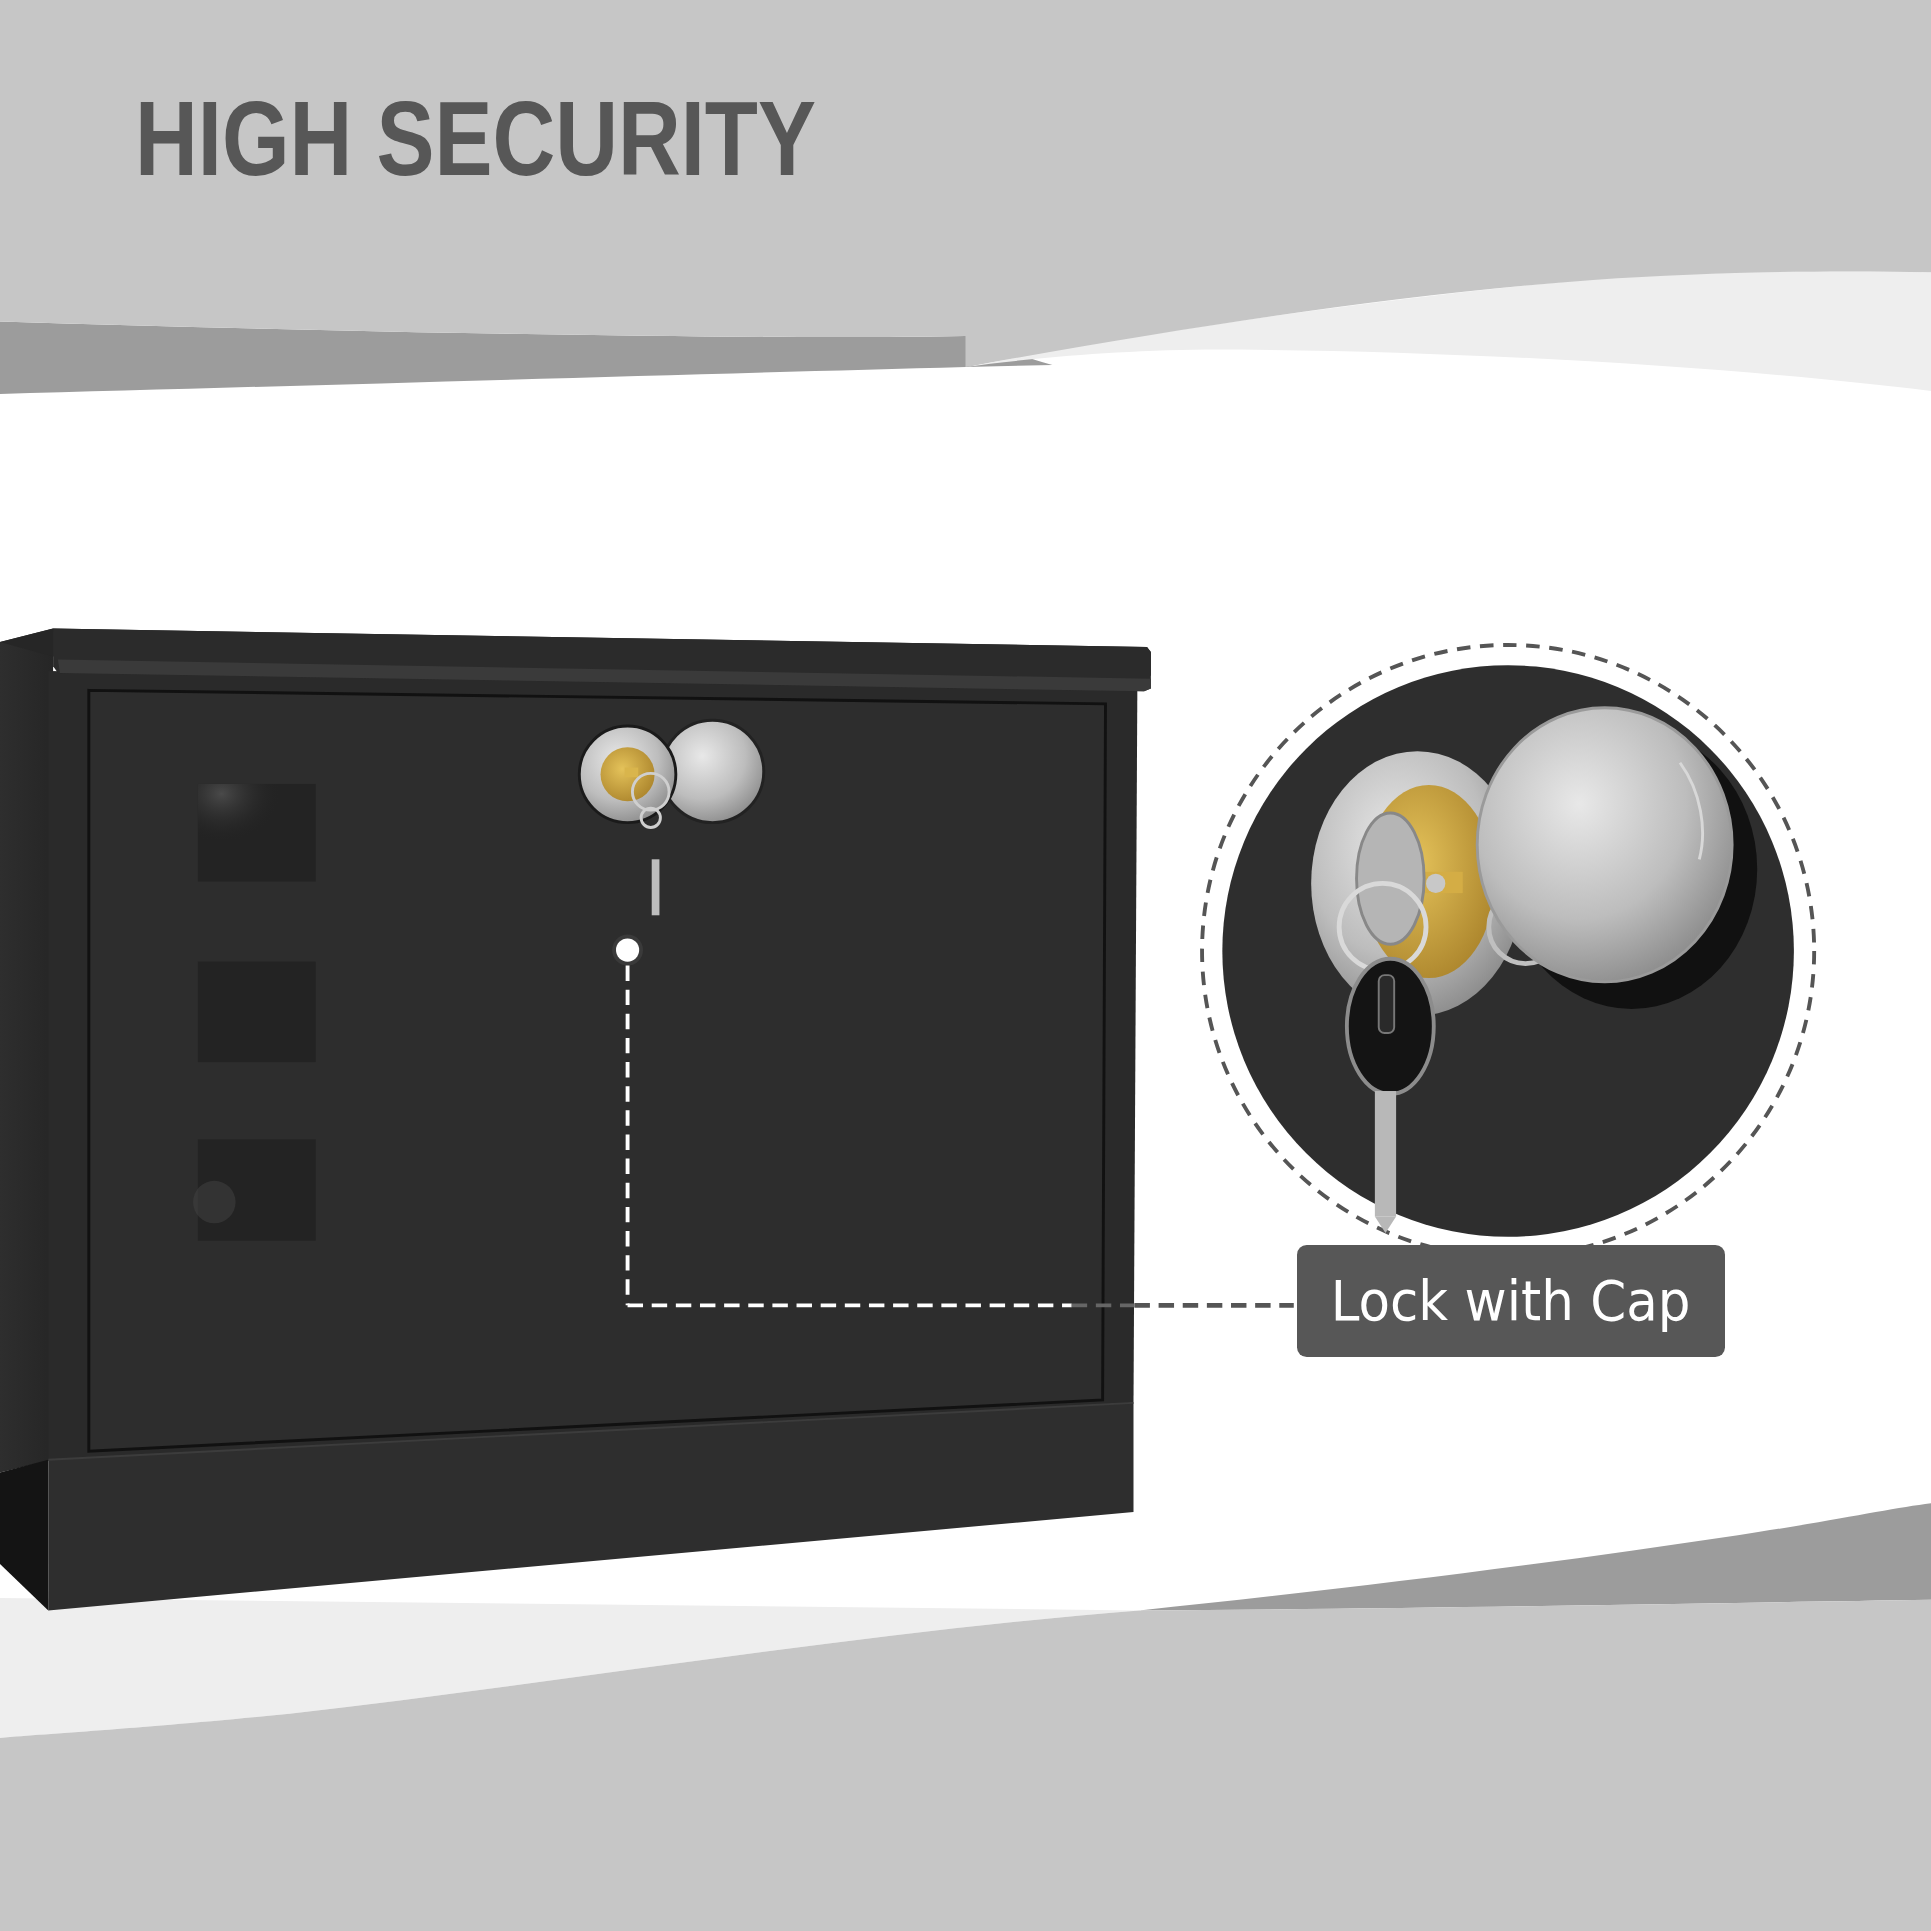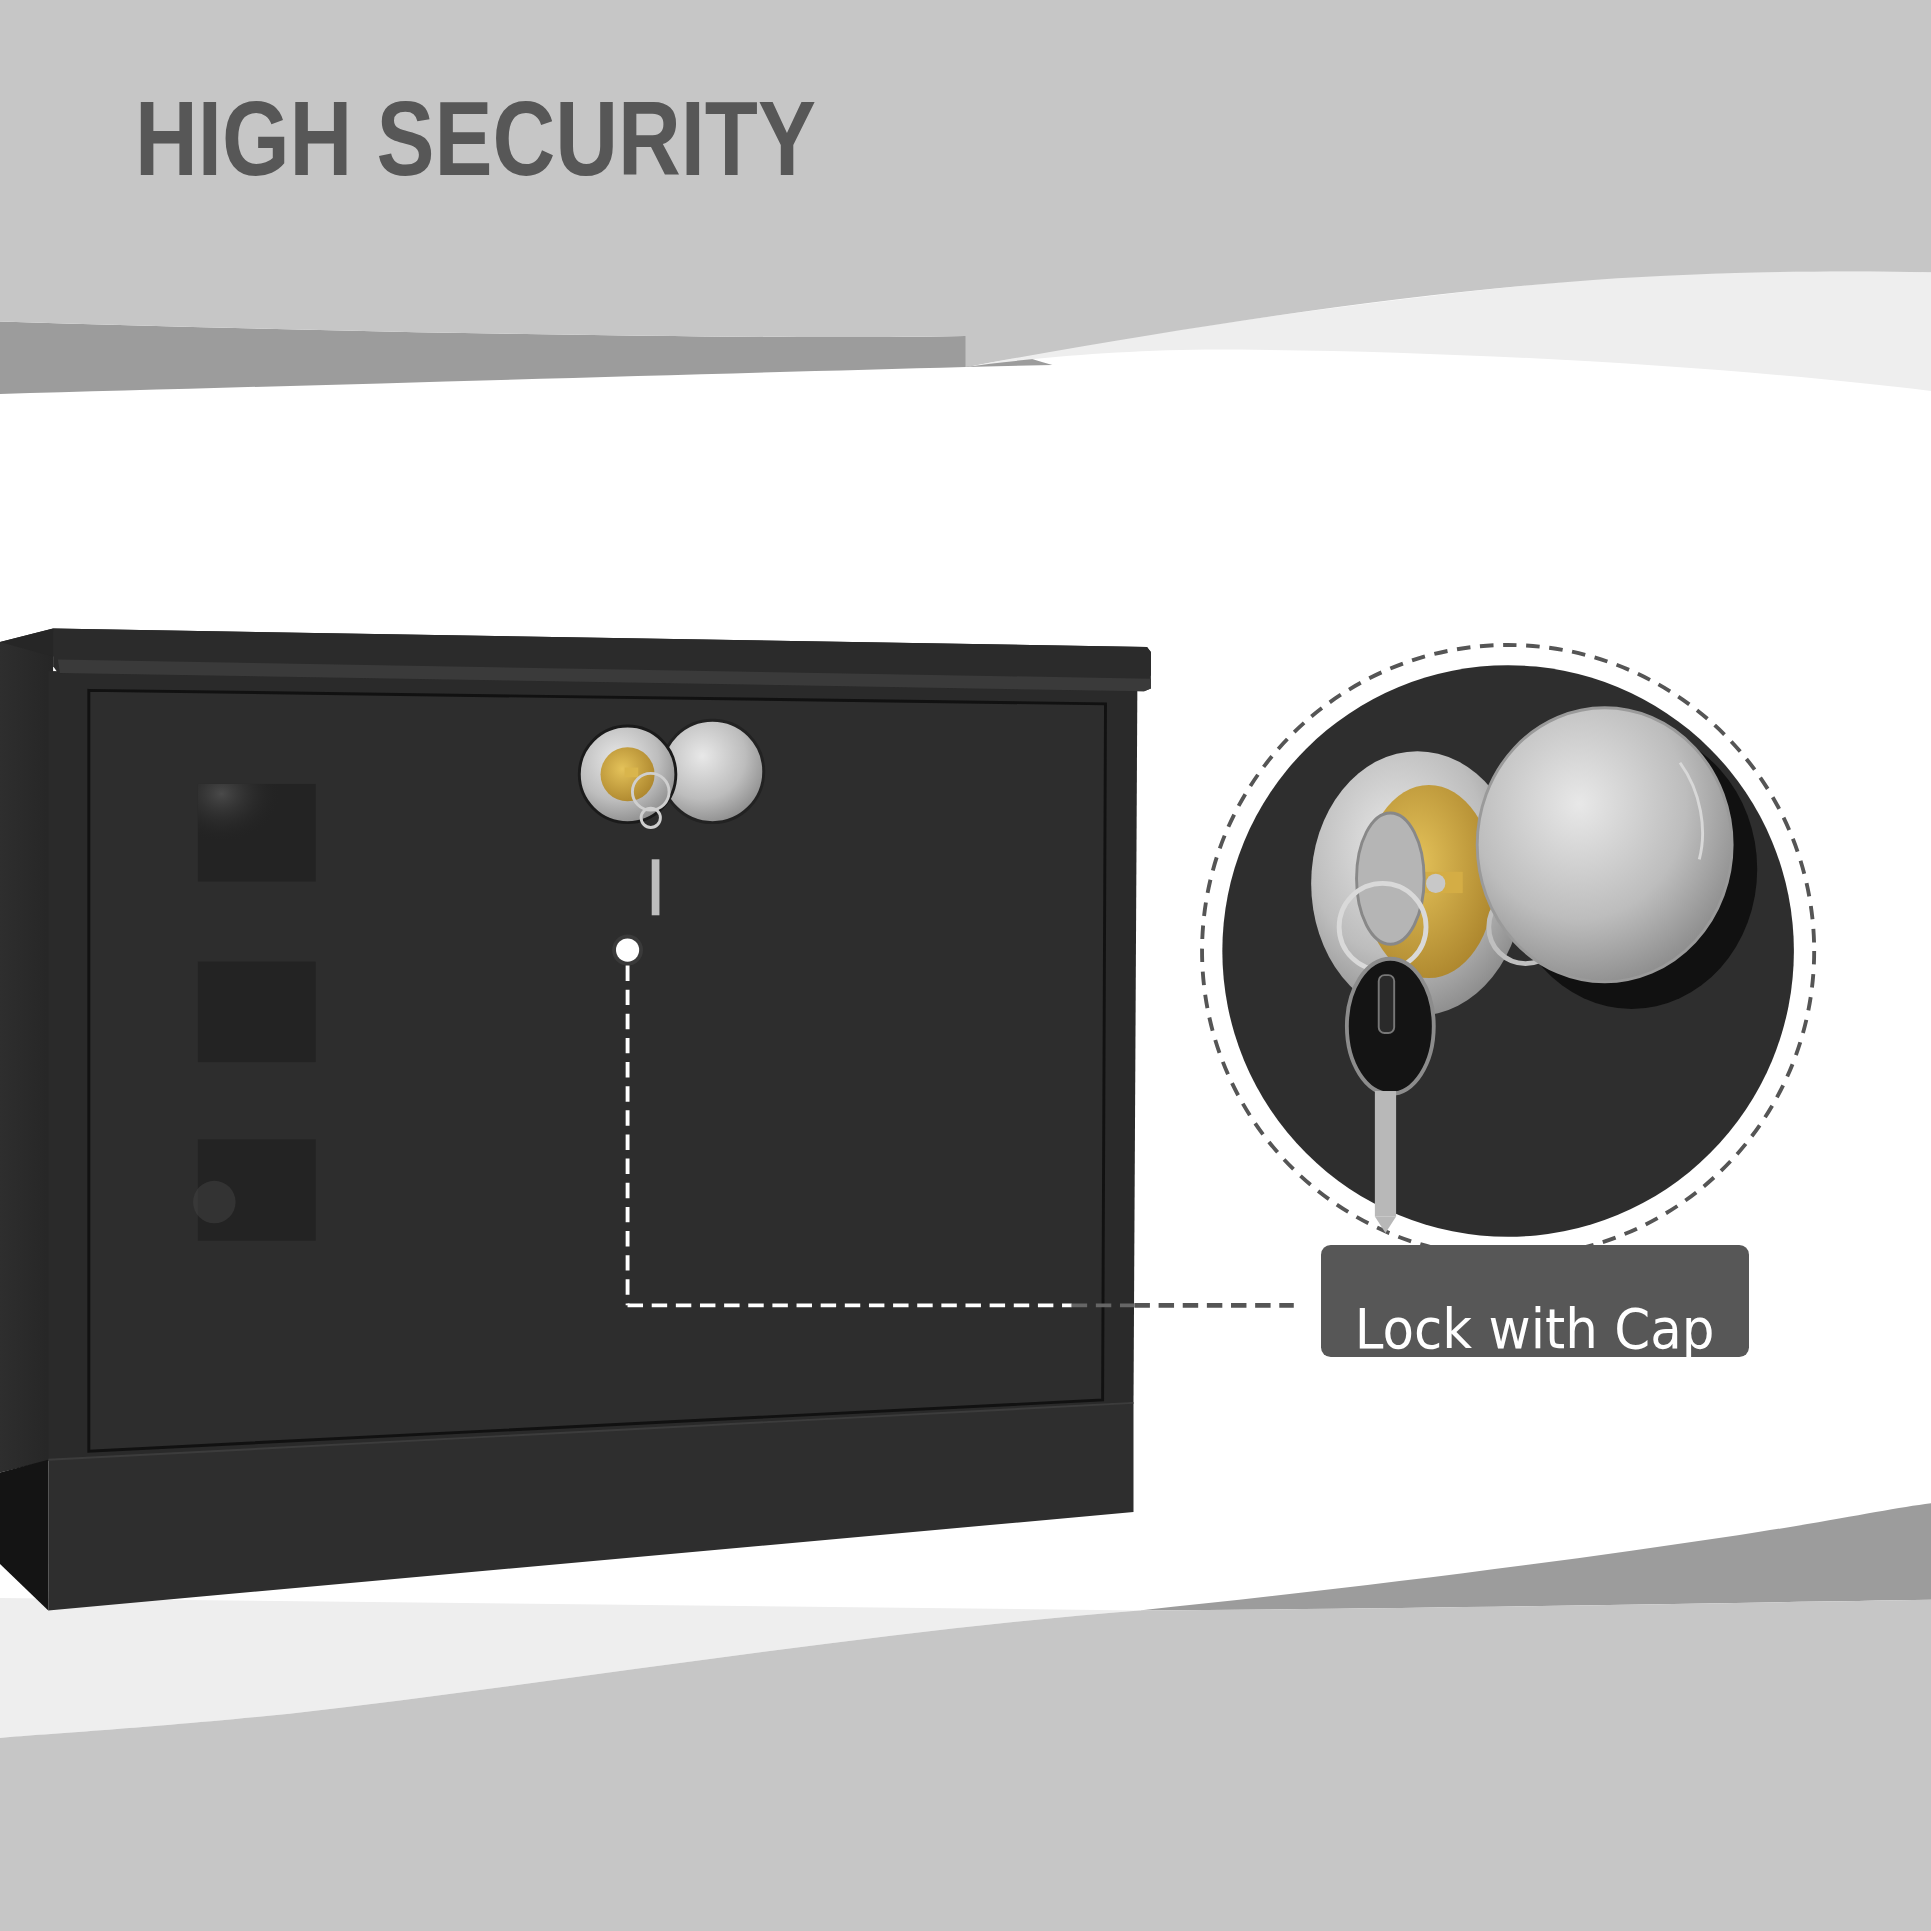--- a/index.html
+++ b/index.html
@@ -8,21 +8,21 @@
   .title {
     position: absolute; left: 135px; top: 75px;
     font-family: "Liberation Sans", sans-serif; font-weight: bold;
     font-size: 106px; line-height: 126px; color: #575757;
     transform: scaleX(0.82); transform-origin: left center;
     white-space: nowrap; letter-spacing: 0px; margin: 0;
   }
   .label-box {
     position: absolute; left: 1297px; top: 1245px; width: 428px; height: 112px;
     background: #575757; border-radius: 9.7px;
-    display: flex; align-items: flex-end; justify-content: center; margin-left: 24px;
+    display: flex; align-items: center; justify-content: center;
   }
   .label-text {
     color: #ffffff; font-family: "DejaVu Sans", sans-serif; font-weight: normal;
     font-size: 56px; line-height: 1; white-space: nowrap;
     transform: scaleX(0.92); letter-spacing: 0px;
   }
 </style>
 </head>
 <body>
 

